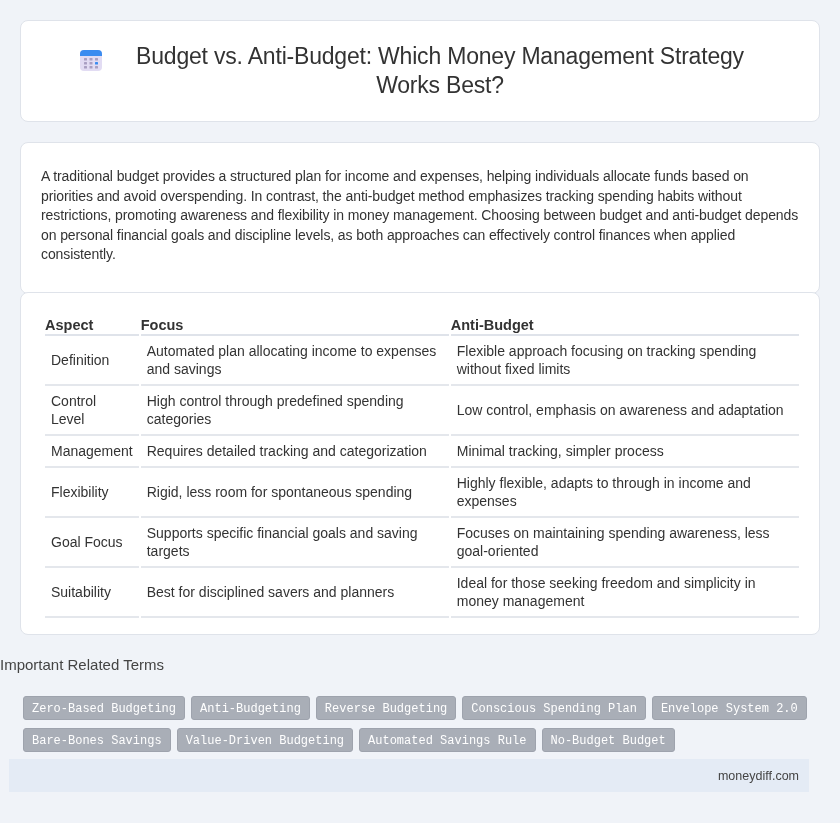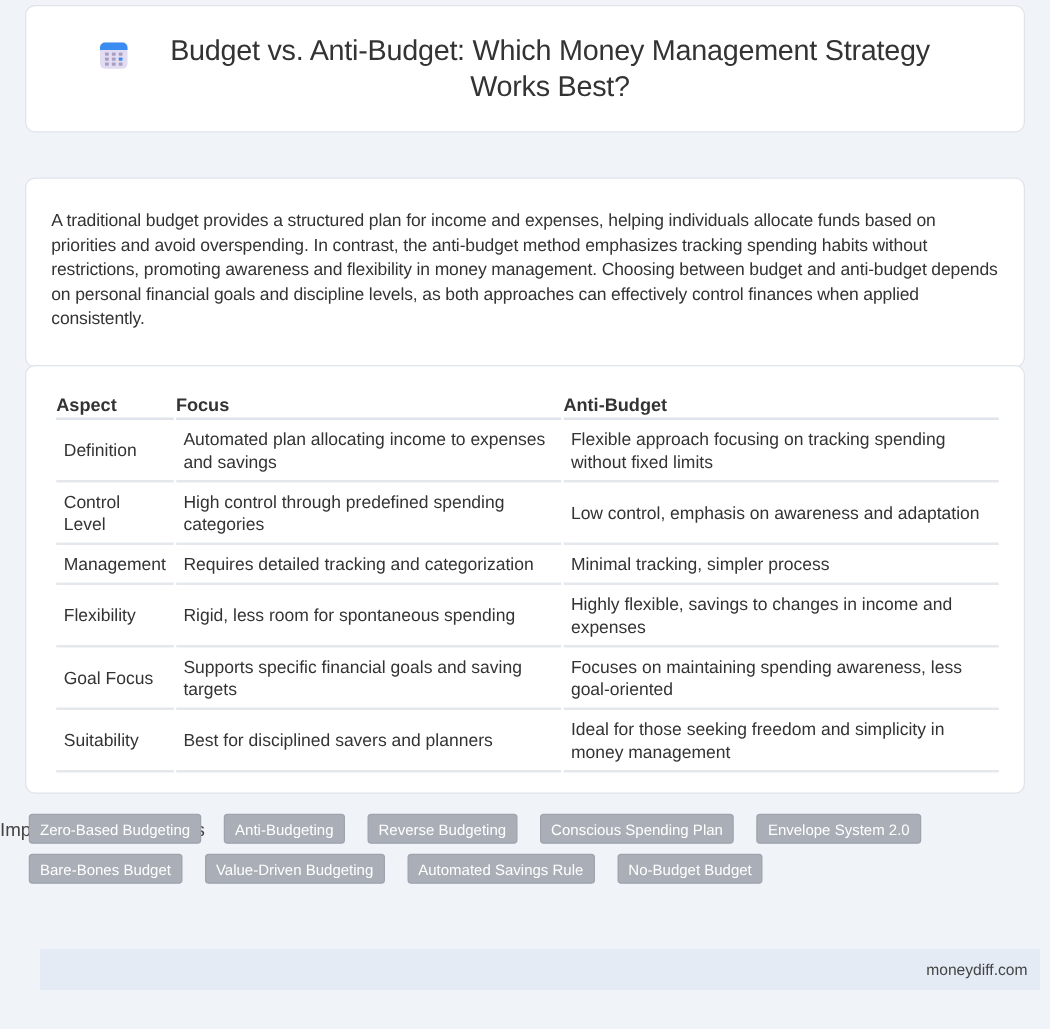--- a/index.html
+++ b/index.html
@@ -12,21 +12,21 @@
       overflow: hidden;
     }
     .card {
       position: absolute;
       left: 20px;
       width: 800px;
       background: #ffffff;
       border: 1px solid #dfe3ea;
       border-radius: 8px;
     }
-    .header-card { top: 4px; height: 102px; }
+    .header-card { top: 20px; height: 102px; }
     .header-inner {
       position: absolute; left: 0; top: 0; width: 100%; height: 100%;
       display: flex; align-items: center; justify-content: center;
     }
     .title-icon {
       position: absolute; left: 58px; top: 27px;
       width: 24px; height: 24px;
     }
     .page-title {
       font-size: 23px;
@@ -69,36 +69,36 @@
       height: 49px;
     }
     td.short { height: 31px; }
     .col-aspect { width: 88px; }
     .col-budget { width: 308px; }
     .related-title {
       position: absolute; top: 656px; left: 0; width: 840px;
       font-size: 15px; color: #444;
     }
     .tags {
-      position: absolute; top: 651px; left: 23px; width: 800px;
-      display: flex; flex-wrap: wrap; gap: 8px 18px;
+      position: absolute; top: 696px; left: 23px; width: 800px;
+      display: flex; flex-wrap: wrap; gap: 8px 6px; font-family: Liberation Mono, monospace;
     }
     .tag {
       background: #a9aeb7;
       color: #ffffff;
       font-size: 12px;
       height: 24px;
       line-height: 24px;
       padding: 0 8px;
       border-radius: 3px;
       border: 1px solid #9ea3ad;
       white-space: nowrap;
     }
     .footer {
-      position: absolute; top: 759px; left: 32px; width: 800px; height: 33px;
+      position: absolute; top: 759px; left: 9px; width: 800px; height: 33px;
       background: #e4ebf5;
       display: flex; align-items: center; justify-content: flex-end;
       padding-right: 10px;
       font-size: 12.5px; color: #444;
     }
   </style>
 </head>
 <body>
 
 <div class="card header-card">
@@ -147,21 +147,21 @@
         <td>Low control, emphasis on awareness and adaptation</td>
       </tr>
       <tr>
         <td class="short">Management</td>
         <td class="short">Requires detailed tracking and categorization</td>
         <td class="short">Minimal tracking, simpler process</td>
       </tr>
       <tr>
         <td>Flexibility</td>
         <td>Rigid, less room for spontaneous spending</td>
-        <td>Highly flexible, savings to changes in income and expenses</td>
+        <td>Highly flexible, adapts to through in income and expenses</td>
       </tr>
       <tr>
         <td>Goal Focus</td>
         <td>Supports specific financial goals and saving targets</td>
         <td>Focuses on maintaining spending awareness, less goal-oriented</td>
       </tr>
       <tr>
         <td>Suitability</td>
         <td>Best for disciplined savers and planners</td>
         <td>Ideal for those seeking freedom and simplicity in money management</td>
@@ -171,21 +171,21 @@
 </div>
 
 <div class="related-title">Important Related Terms</div>
 
 <div class="tags">
   <span class="tag">Zero-Based Budgeting</span>
   <span class="tag">Anti-Budgeting</span>
   <span class="tag">Reverse Budgeting</span>
   <span class="tag">Conscious Spending Plan</span>
   <span class="tag">Envelope System 2.0</span>
-  <span class="tag">Bare-Bones Budget</span>
+  <span class="tag">Bare-Bones Savings</span>
   <span class="tag">Value-Driven Budgeting</span>
   <span class="tag">Automated Savings Rule</span>
   <span class="tag">No-Budget Budget</span>
 </div>
 
 <div class="footer">
   <span>moneydiff.com</span>
 </div>
 
 </body></html>

